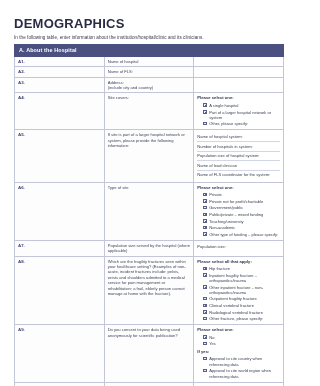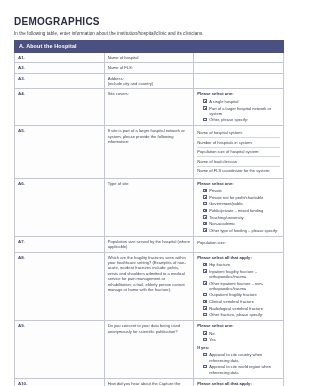--- a/index.html
+++ b/index.html
@@ -6,21 +6,21 @@
   html, body {
     width: 298px; height: 386px;
     background: #ffffff;
     font-family: "Liberation Sans", sans-serif;
     color: #2a2a35;
     overflow: hidden;
   }
   .page { padding: 16px 14px 0 14px; }
 
   .doc-title {
-    font-size: 10px;
+    font-size: 13px;
     font-weight: bold;
     letter-spacing: 0.25px;
     color: #2b2b45;
     margin-bottom: 4px;
   }
   .doc-intro {
     font-size: 4.6px;
     color: #3a3a46;
     margin-bottom: 4px;
     letter-spacing: 0.05px;

